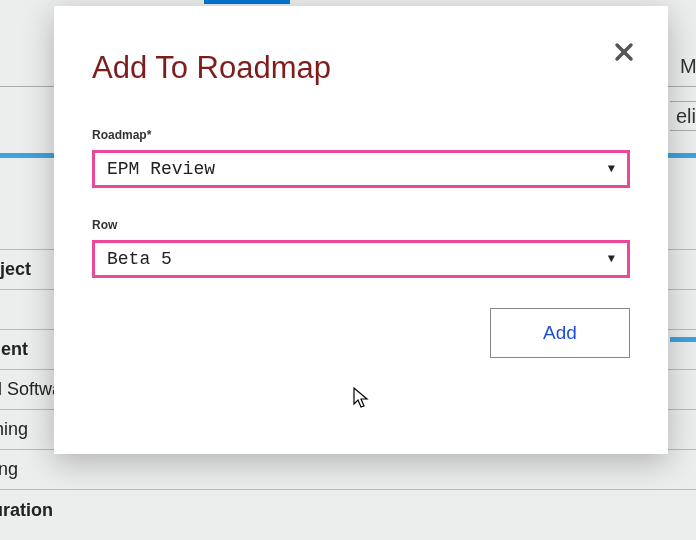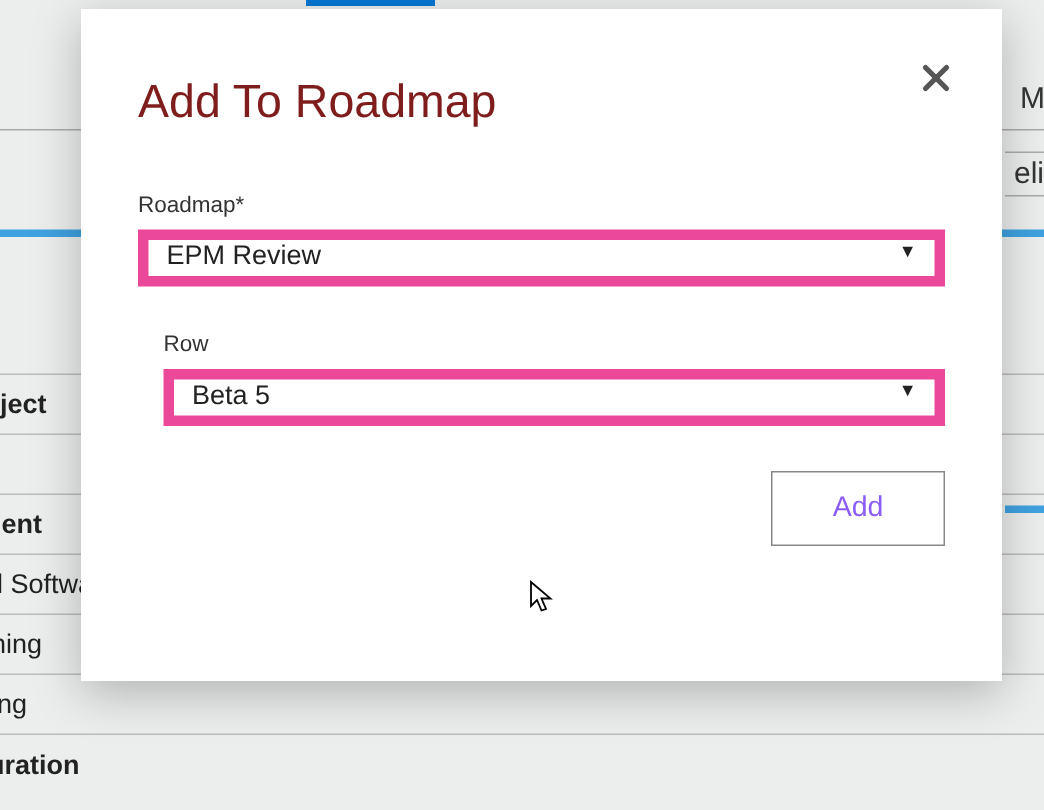--- a/index.html
+++ b/index.html
@@ -87,57 +87,58 @@
       top: 32px;
       right: 30px;
       width: 28px;
       height: 28px;
       cursor: pointer;
       display: flex;
       align-items: center;
       justify-content: center;
     }
     .field-label {
-      font-size: 15px;
-      font-weight: 400;
+      font-size: 12px;
+      font-weight: 700;
       color: #333;
       margin-bottom: 8px;
     }
     .select-box {
       width: 100%;
       height: 38px;
-      border: 7px solid #ec4899;
-      display: flex;
-      align-items: flex-start;
+      border: 3px solid #ec4899;
+      display: flex;
+      align-items: center;
       justify-content: space-between;
       padding: 0 12px;
       font-size: 18px;
       color: #222;
       background: #fff;
       cursor: pointer;
       margin-bottom: 30px;
+      font-family: Liberation Mono, monospace;
     }
     .select-box .caret {
       font-size: 12px;
       color: #222;
     }
-    .field-group-2 { margin-top: 8px; margin-left: 17px; }
+    .field-group-2 { margin-top: 8px; }
     .footer {
       display: flex;
       justify-content: flex-end;
       margin-top: 26px;
     }
     .add-btn {
-      width: 116px;
+      width: 140px;
       height: 50px;
       border: 1px solid #888;
       background: #fff;
       font-size: 19px;
       font-weight: 300;
-      color: #8b5cf6;
+      color: #1d4ed8;
       cursor: pointer;
     }
     .cursor {
       position: absolute;
       top: 386px;
       left: 352px;
       pointer-events: none;
     }
   </style>
 </head>

